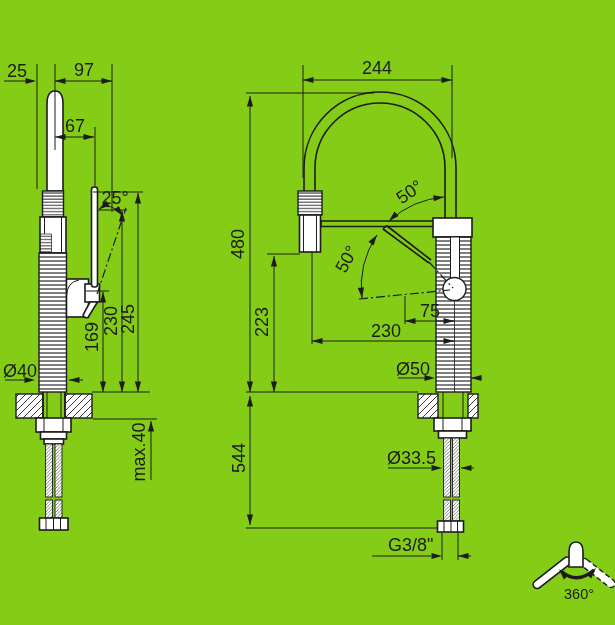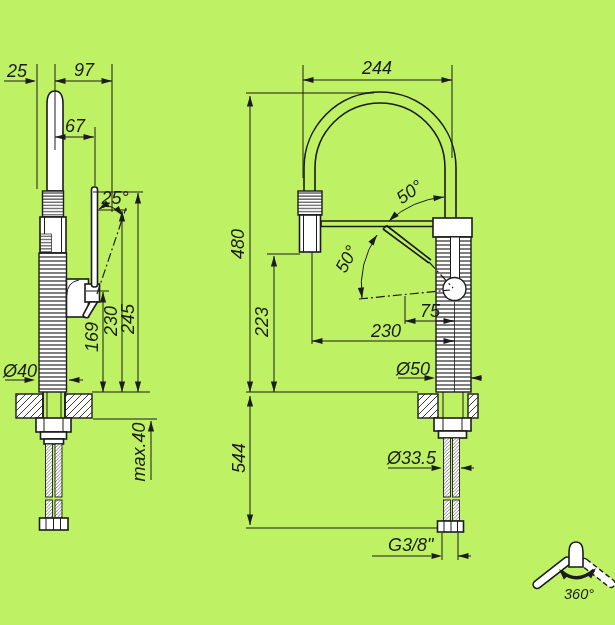--- a/index.html
+++ b/index.html
@@ -1,16 +1,16 @@
 <!DOCTYPE html>
 <html><head>
 <meta charset="utf-8">
 <style>
   html,body{margin:0;padding:0;background:#ffffff;}
-  .stage{width:615px;height:625px;background:#bef264;position:relative;overflow:hidden;font-style:italic;}
+  .stage{width:615px;height:625px;background:#84cc16;position:relative;overflow:hidden;}
   svg{display:block;}
   text{font-family:"Liberation Sans", sans-serif; fill:#1c1c1c; font-size:18px;}
   text.small{font-size:14.5px;}
   .obj{stroke:#1c1c1c;stroke-width:1.6;fill:none;}
   .objw{stroke:#1c1c1c;stroke-width:1.6;fill:#ffffff;}
   .thin{stroke:#1c1c1c;stroke-width:1;fill:none;}
   .dashdot{stroke:#1c1c1c;stroke-width:1.2;fill:none;stroke-dasharray:9 3 2 3;}
   .dim{stroke:#1c1c1c;stroke-width:1;fill:none;}
 </style>
 </head>

